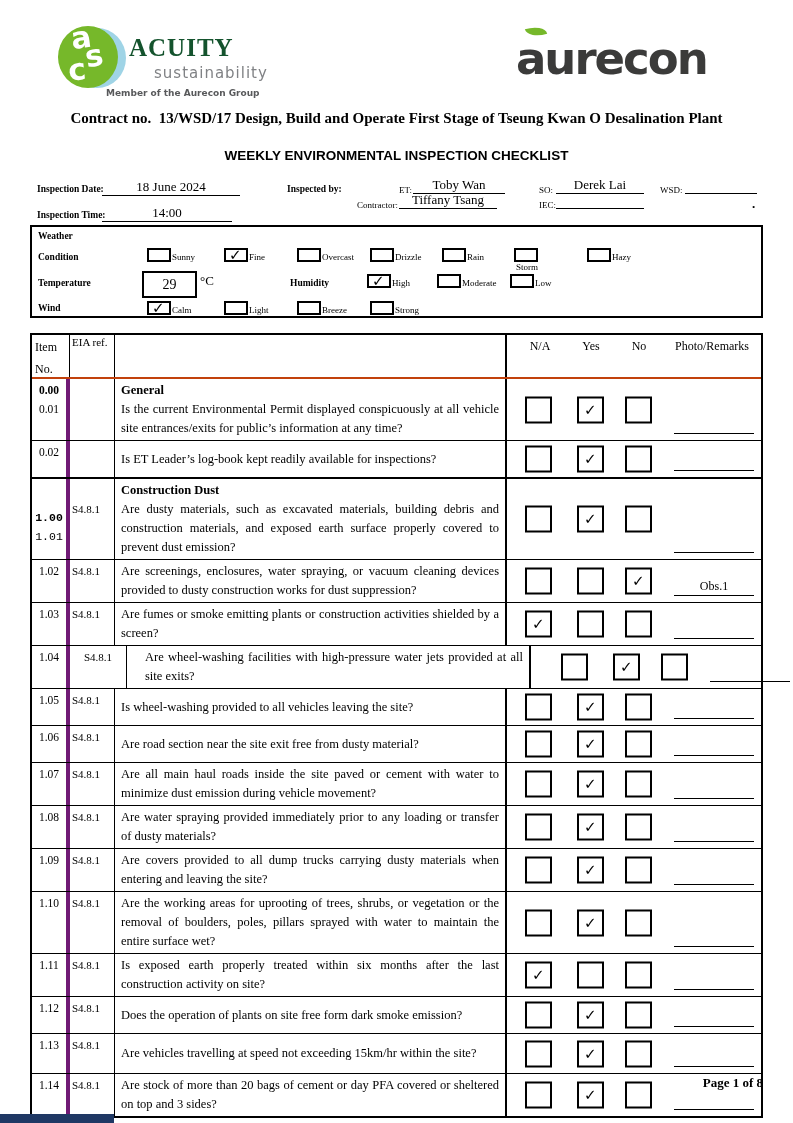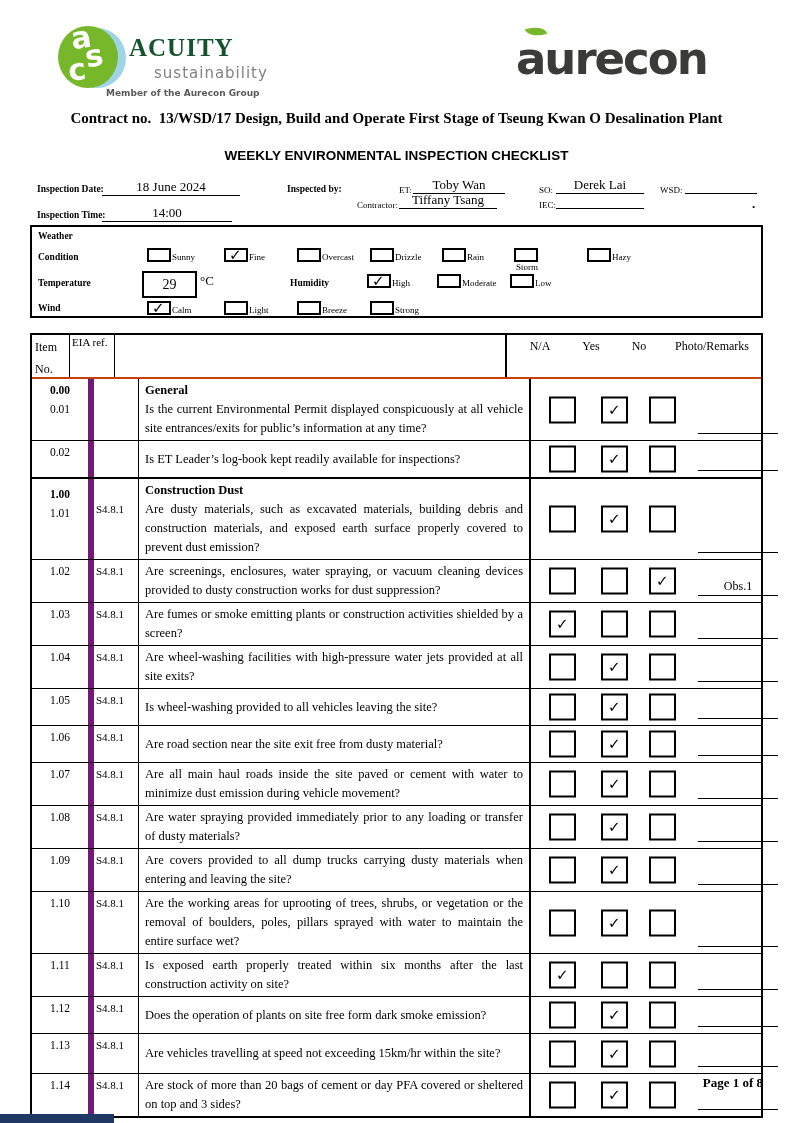--- a/index.html
+++ b/index.html
@@ -61,21 +61,21 @@
   .tempunit { position:absolute; left:168px; top:46px; font-size:13px; }
 
   
   .table { position:absolute; left:30px; top:333px; width:733px; border:2px solid #000;
     background:#fff; }
   .chead { display:flex; height:44px; border-bottom:2px solid #c2410c; }
   .crow { display:flex; }
   .crow + .crow { border-top:1px solid #000; }
   .crow.thick-top { border-top:2px solid #000; }
   .cell { min-height:100%; }
-  .c-item { width:62px; border-right:6px solid #701a75; text-align:center;
+  .c-item { width:38px; border-right:4px solid #701a75; text-align:center;
     font-size:11.5px; line-height:19px; padding-top:2px; }
   .c-item .b { font-weight:bold; }
   .c-eia { width:45px; border-right:1px solid #000; font-size:11px; line-height:19px;
     padding:2px 1px 0 2px; }
   .c-q { width:392px; border-right:2px solid #000; padding:2px 6px;
     display:flex; flex-direction:column; justify-content:center; }
   .c-q .sec { font-weight:bold; font-size:12.5px; line-height:19px; }
   .c-q .q { font-size:12.5px; line-height:19px; text-align:justify; }
   .c-checks { flex:1; position:relative; }
   .cb { position:absolute; top:50%; transform:translateY(-50%); width:27px; height:27px;
@@ -281,21 +281,21 @@
         <div class="cell c-checks">
           <span class="cb" style="left: 18px;"></span>
           <span class="cb" style="left: 70px;">
             <span class="ctick">✓</span>
           </span>
           <span class="cb" style="left: 118px;"></span>
           <span class="rline"></span>
         </div>
       </div>
       <div class="crow thick-top" style="min-height: 60px;">
-        <div class="cell c-item" style="padding-top: 6px;">
+        <div class="cell c-item" style="padding-top: 29px; font-family: Liberation Mono, monospace;">
           <div class="b">1.00</div>
           <div>1.01</div>
         </div>
         <div class="cell c-eia" style="padding-top: 21px;">S4.8.1</div>
         <div class="cell c-q">
           <div class="sec">Construction Dust</div>
           <div class="q">Are dusty materials, such as excavated materials, building debris and construction materials, and exposed earth surface properly covered to prevent dust emission?</div>
         </div>
         <div class="cell c-checks">
           <span class="cb" style="left: 18px;"></span>
@@ -333,21 +333,21 @@
         </div>
         <div class="cell c-checks">
           <span class="cb" style="left: 18px;">
             <span class="ctick">✓</span>
           </span>
           <span class="cb" style="left: 70px;"></span>
           <span class="cb" style="left: 118px;"></span>
           <span class="rline"></span>
         </div>
       </div>
-      <div class="crow" style="min-height: 37px;">
+      <div class="crow" style="min-height: 37px; gap: 12px;">
         <div class="cell c-item">
           <div>1.04</div>
         </div>
         <div class="cell c-eia">S4.8.1</div>
         <div class="cell c-q">
           <div class="q">Are wheel-washing facilities with high-pressure water jets provided at all site exits?</div>
         </div>
         <div class="cell c-checks">
           <span class="cb" style="left: 18px;"></span>
           <span class="cb" style="left: 70px;">

